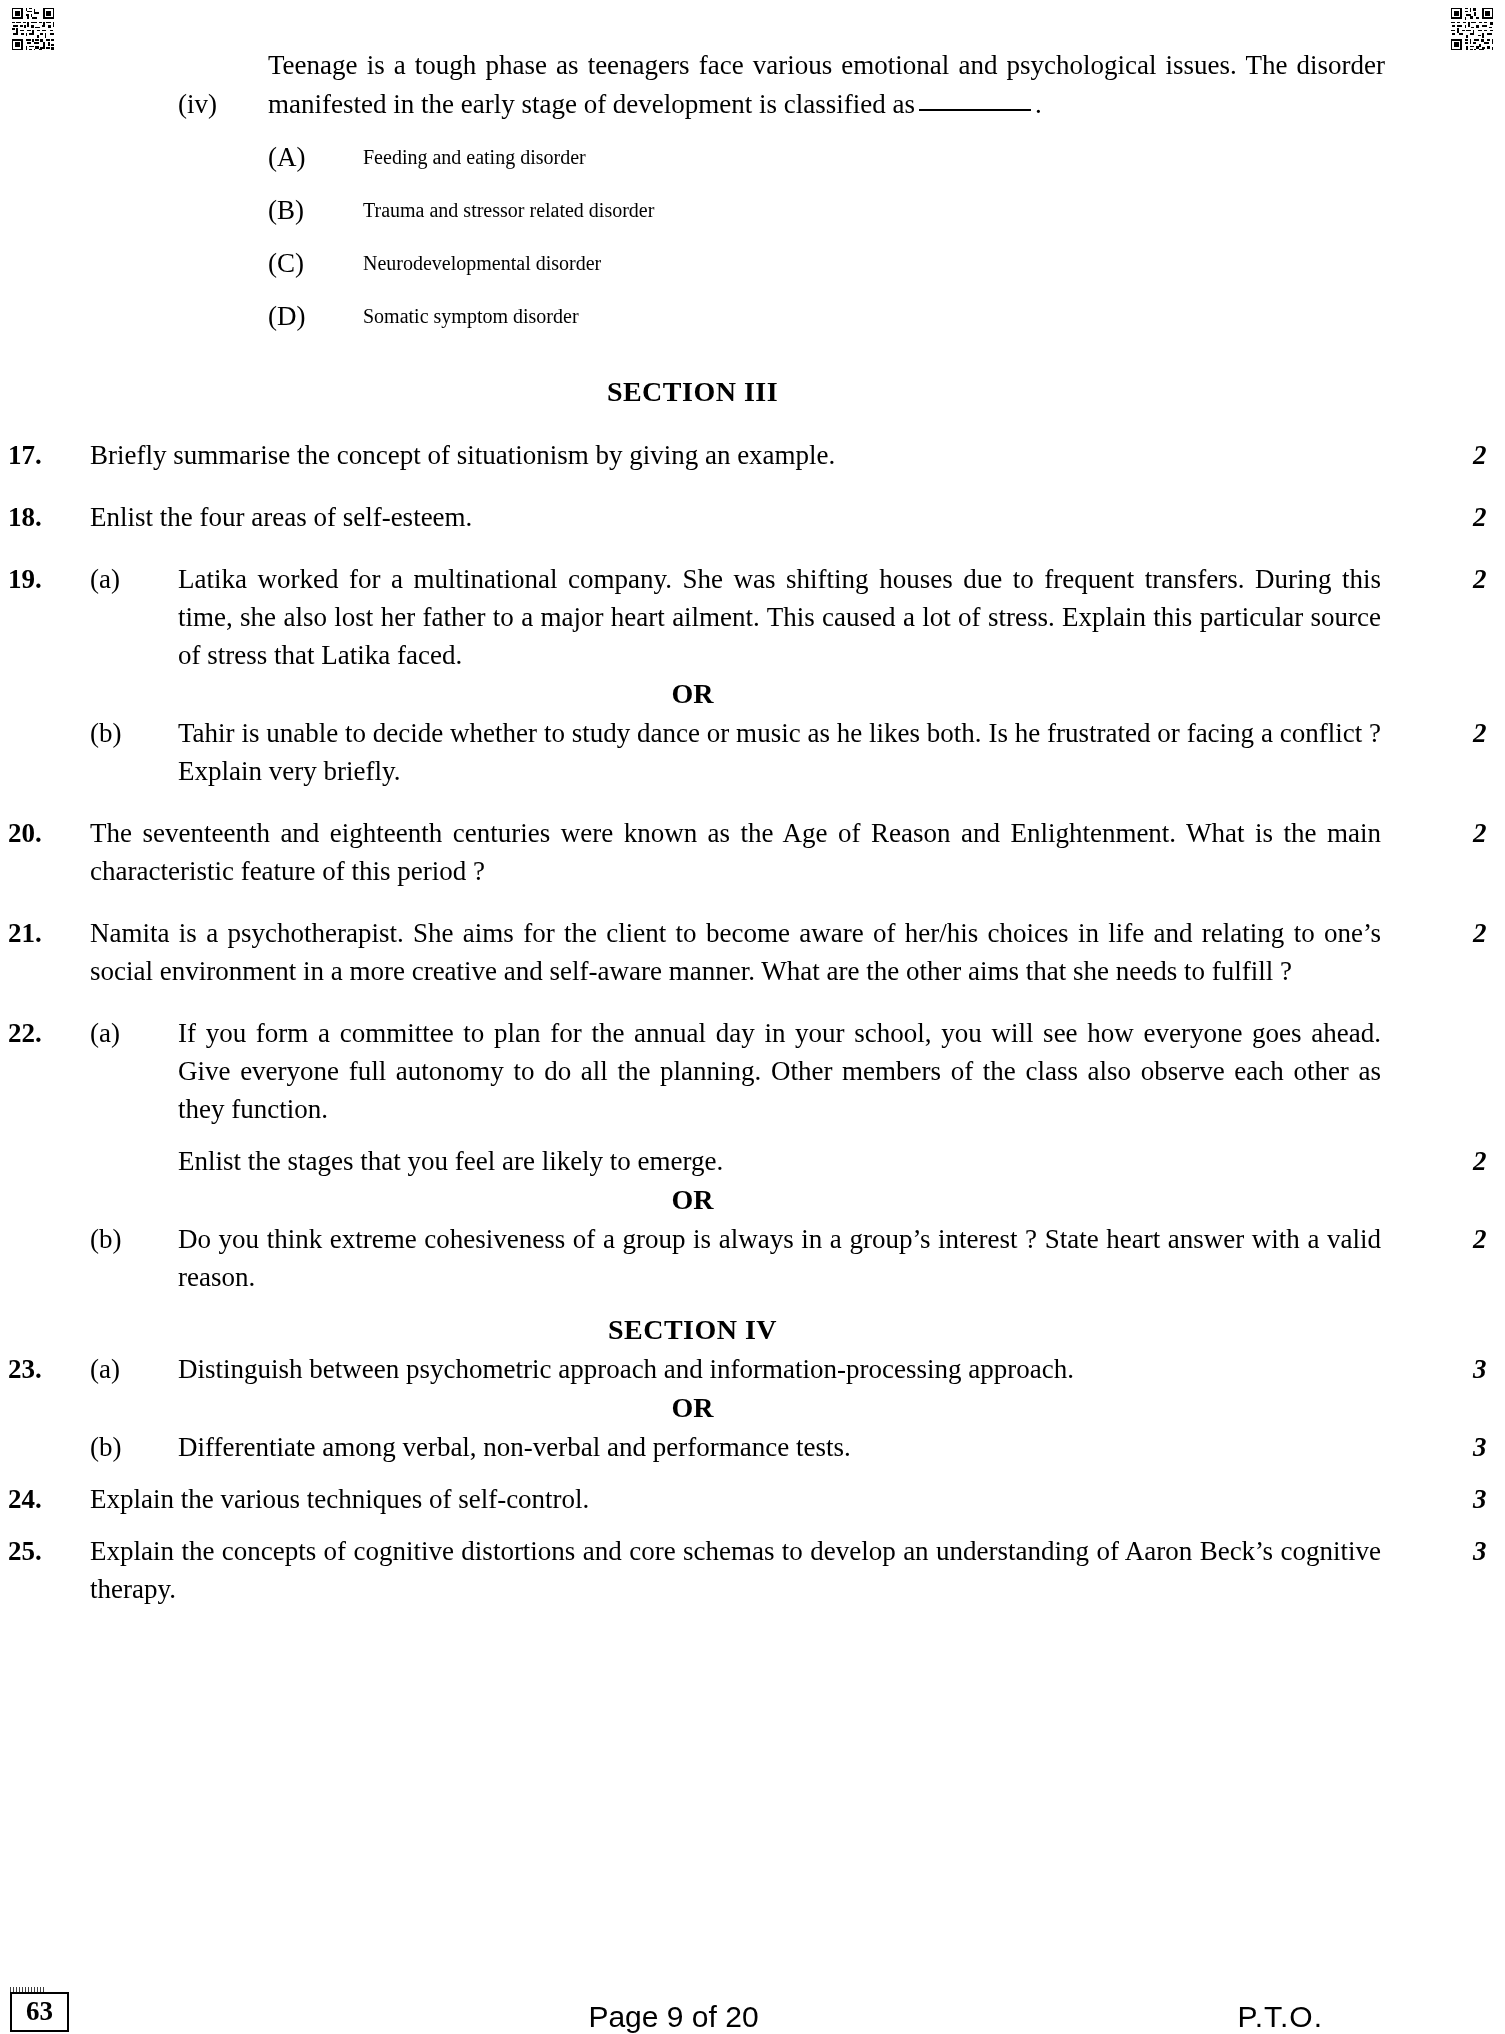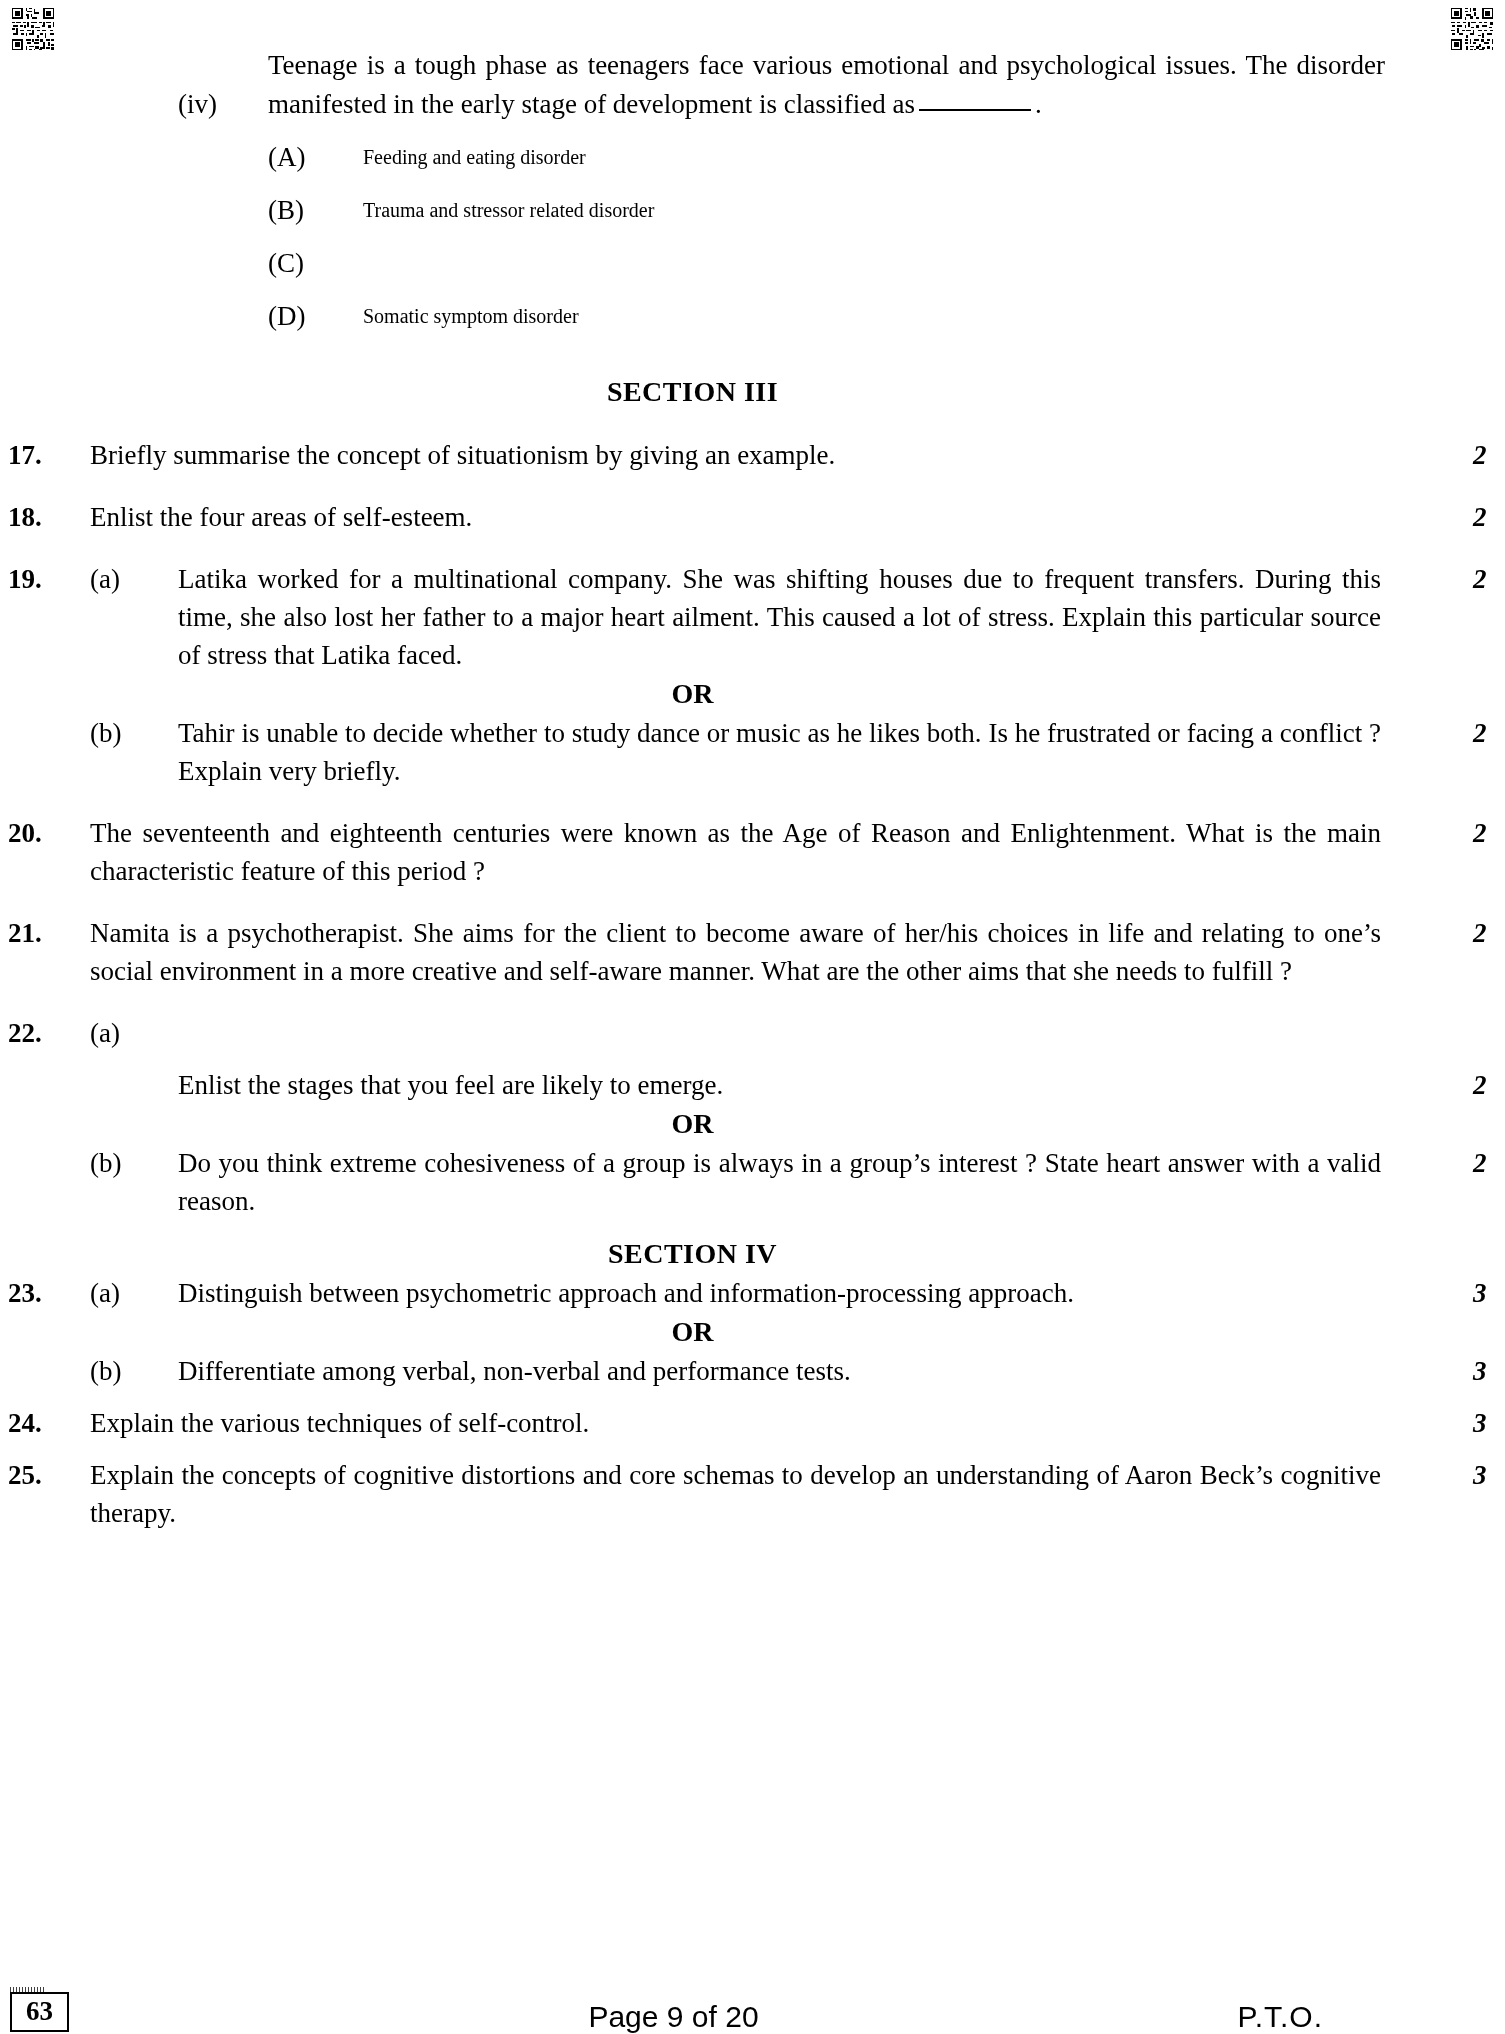--- a/index.html
+++ b/index.html
@@ -357,20 +357,21 @@
     <div class="gap-sm"></div>
     <div class="opt-row">
       <div class="opt-spacer"></div>
       <div class="opt-letter">(B)</div>
       <div class="opt-text">Trauma and stressor related disorder</div>
     </div>
     <div class="gap-sm"></div>
     <div class="opt-row">
       <div class="opt-spacer"></div>
       <div class="opt-letter">(C)</div>
+      <div class="opt-text">Neurodevelopmental disorder</div>
     </div>
     <div class="gap-sm"></div>
     <div class="opt-row">
       <div class="opt-spacer"></div>
       <div class="opt-letter">(D)</div>
       <div class="opt-text">Somatic symptom disorder</div>
     </div>
 
     <div class="gap-lg"></div>
 
@@ -424,20 +425,21 @@
       <div class="qno">21.</div>
       <div class="body">Namita is a psychotherapist. She aims for the client to become aware of her/his choices in life and relating to one’s social environment in a more creative and self-aware manner. What are the other aims that she needs to fulfill ?</div>
       <div class="marks">2</div>
     </div>
 
     <div class="gap-md"></div>
 
     <div class="row">
       <div class="qno">22.</div>
       <div class="sub">(a)</div>
+      <div class="body">If you form a committee to plan for the annual day in your school, you will see how everyone goes ahead. Give everyone full autonomy to do all the planning. Other members of the class also observe each other as they function.</div>
       <div class="marks empty"></div>
     </div>
 
     <div class="gap-sm"></div>
 
     <div class="row">
       <div class="qno"></div>
       <div class="sub"></div>
       <div class="body nojust">Enlist the stages that you feel are likely to emerge.</div>
       <div class="marks">2</div>

